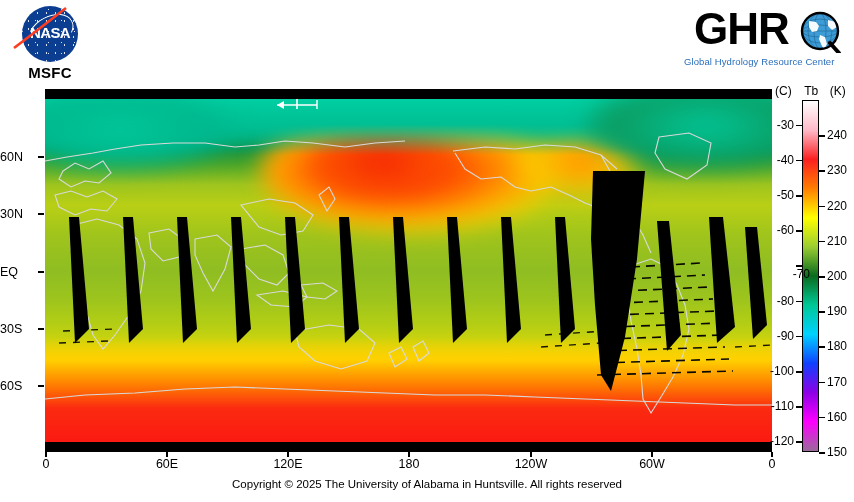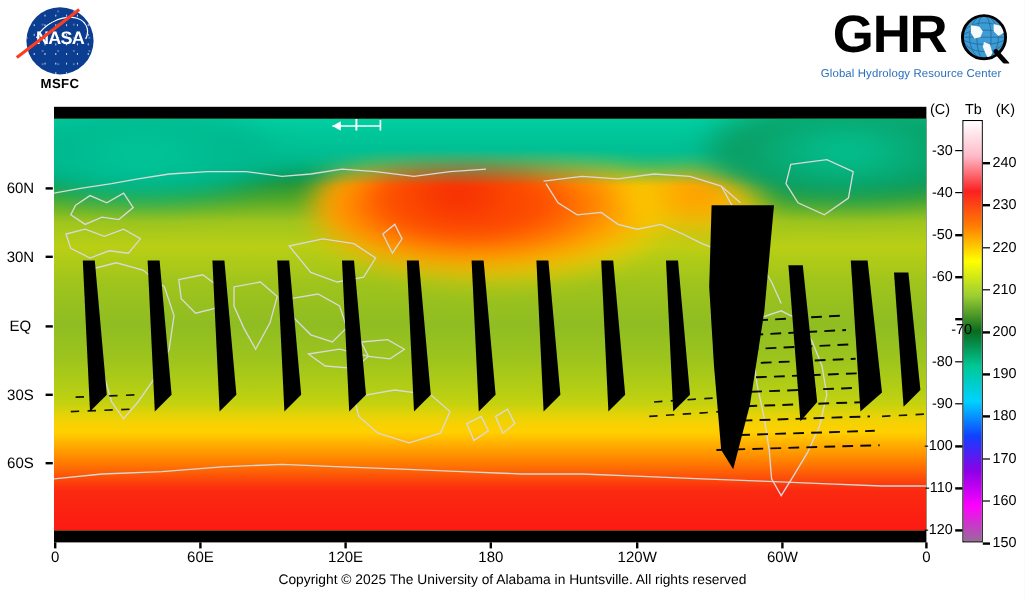--- a/index.html
+++ b/index.html
@@ -19,21 +19,21 @@
       background-size:9px 8px,13px 11px;
       background-position:2px 3px,7px 9px;opacity:.85;}
   .mb-orbit{position:absolute;left:5px;top:10px;width:46px;height:30px;
             border:1.4px solid #fff;border-radius:50%;transform:rotate(-28deg);
             border-left-color:transparent;border-bottom-color:transparent;}
   .mb-text{position:absolute;left:0;right:0;top:18px;text-align:center;color:#fff;
            font-size:15px;font-weight:bold;letter-spacing:-.6px;
            font-family:"Liberation Sans",sans-serif;}
   .mb-chevron{position:absolute;left:-2px;top:-2px;width:62px;height:60px;}
   .msfc-label{position:absolute;left:0;top:60px;width:80px;text-align:center;
-              font-size:11px;font-weight:bold;letter-spacing:.3px;}
+              font-size:15px;font-weight:bold;letter-spacing:.3px;}
 
   #title-block{position:absolute;left:94px;top:9px;}
   .t-line{font-size:15.5px;line-height:22px;white-space:nowrap;}
   .t-line.bold{font-weight:bold;font-size:15.5px;}
 
   #ghrc-logo{position:absolute;left:682px;top:6px;width:166px;height:72px;}
   .ghrc-word{position:absolute;left:0;top:0;font-size:44px;font-weight:bold;
              letter-spacing:-1px;line-height:46px;
              font-family:"Liberation Sans",sans-serif;margin-left:12px;}
   .ghrc-globe{position:absolute;left:118px;top:5px;width:42px;height:42px;}
@@ -49,21 +49,21 @@
   .blob{position:absolute;border-radius:50%;filter:blur(11px);}
   #coastlines{position:absolute;left:0;top:0;width:727px;height:343px;}
   #swaths{position:absolute;left:0;top:0;width:727px;height:343px;}
   #top-arrow{position:absolute;left:228px;top:0px;width:48px;height:10px;}
 
   
   .xtick{position:absolute;top:452px;width:2px;height:5px;background:#000;}
   .xlab{position:absolute;top:457px;font-size:12.5px;transform:translateX(-50%);
         white-space:nowrap;}
   .ytick{position:absolute;left:38px;width:6px;height:2px;background:#000;}
-  .ylab{position:absolute;font-size:12.5px;text-align:center;width:34px;right:auto;
+  .ylab{position:absolute;font-size:12.5px;text-align:left;width:34px;right:auto;
         transform:translateY(-50%);white-space:nowrap;}
 
   #copyright{position:absolute;left:0;top:478px;width:854px;text-align:center;
              font-size:11.5px;}
 
   
   #cb-head{position:absolute;left:775px;top:84px;font-size:12px;white-space:nowrap;}
   #cb-bar{position:absolute;left:802px;top:100px;width:17px;height:352px;
           border:1px solid #000;box-sizing:border-box;}
   #cb-grad{position:absolute;inset:0;}

